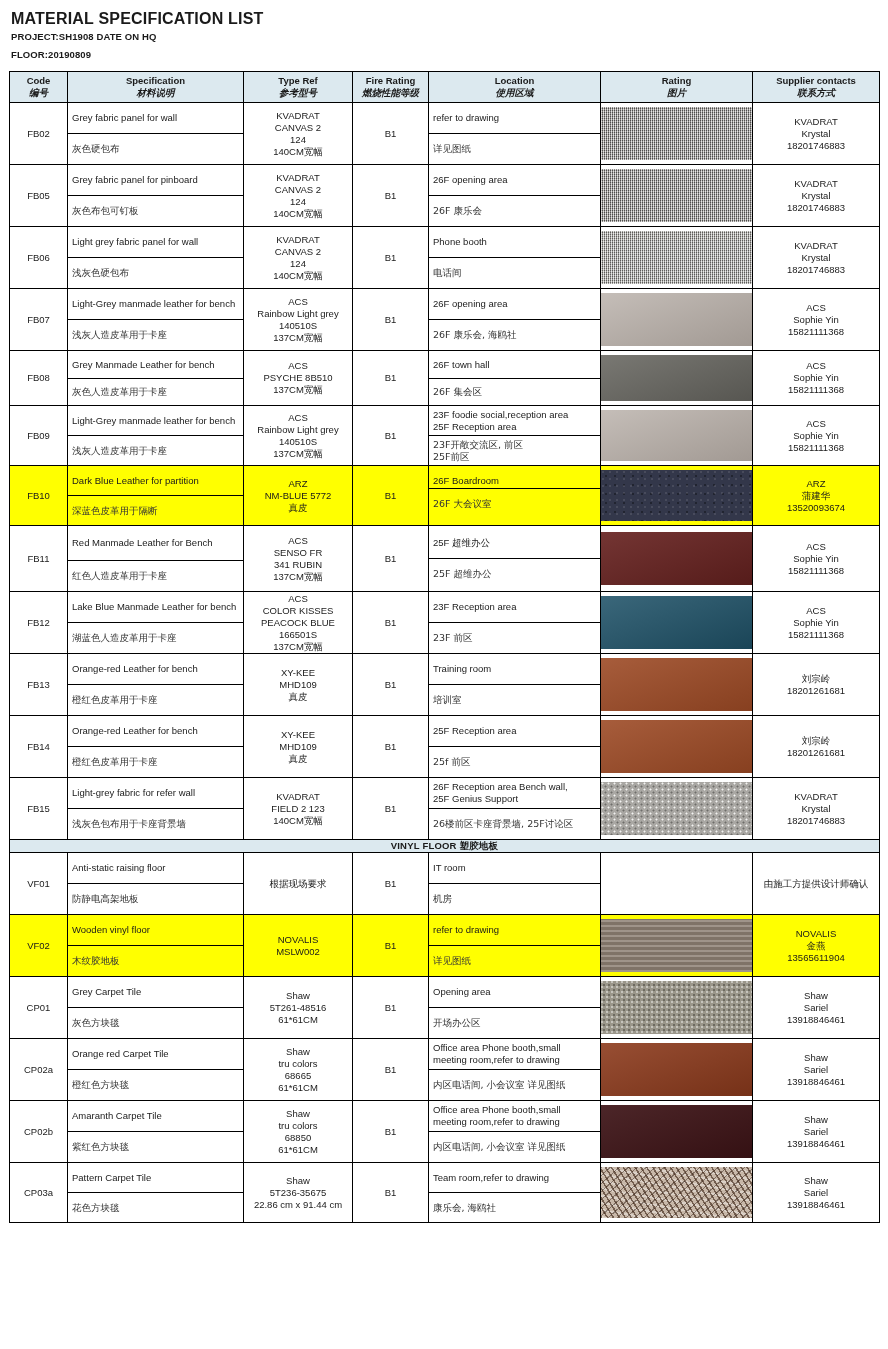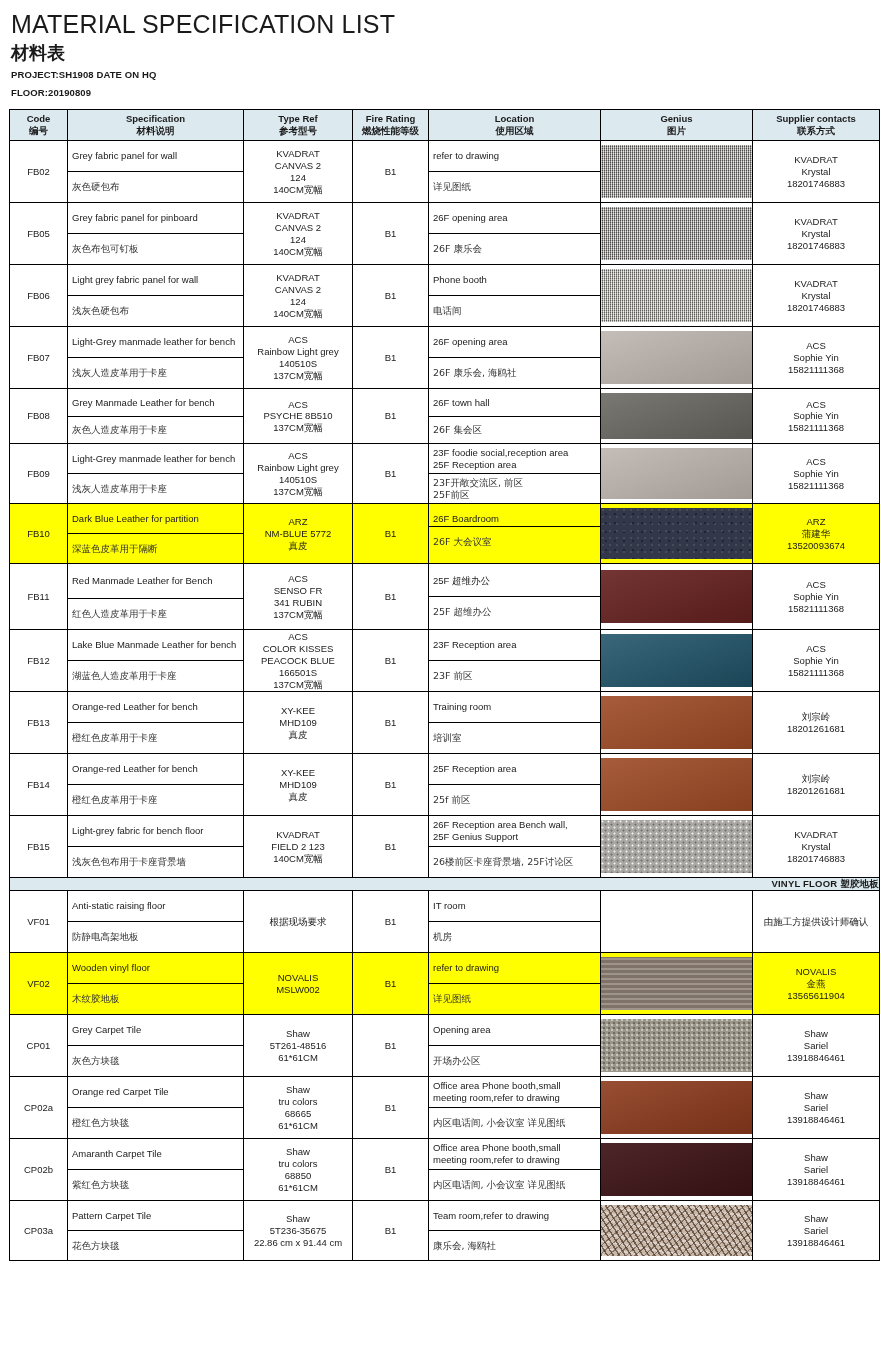--- a/index.html
+++ b/index.html
@@ -6,21 +6,21 @@
   body{
     width:888px;height:1349px;
     font-family:"Liberation Sans","DejaVu Sans",sans-serif;
     color:#1a1a1a;
     -webkit-font-smoothing:antialiased;
   }
   .page{width:888px;height:1349px;position:relative;box-sizing:border-box;padding:0 9px;}
 
   
   .doc-head{padding:10px 2px 4px 2px;}
-  .title-en{font-size:25px;letter-spacing:.2px;font-weight:400;line-height:1.15;margin:0 0 4px 0;}
+  .title-en{font-size:16px;letter-spacing:.2px;font-weight:700;line-height:1.15;margin:0 0 4px 0;}
   .title-cn{font-size:18px;font-weight:700;line-height:1.15;margin:0 0 7px 0;
             font-family:"DejaVu Sans","Liberation Sans",sans-serif;}
   .meta{font-size:9.5px;font-weight:700;letter-spacing:.1px;line-height:1.1;margin:0 0 7px 0;}
 
   
   table.spec{border-collapse:collapse;width:870px;table-layout:fixed;}
   table.spec td,table.spec th{
     border:1px solid #000;
     vertical-align:middle;
     padding:0;
@@ -29,21 +29,21 @@
     overflow:hidden;
   }
   thead th{
     background:#dce9ef;
     text-align:center;
     font-weight:700;
     font-size:10px;
     height:30px;
     padding:2px 1px;
   }
-  thead th .cn{font-family:"DejaVu Sans","Liberation Sans",sans-serif;display:block;}
+  thead th .cn{font-family:"DejaVu Sans","Liberation Sans",sans-serif;display:block;font-style:italic;}
 
   
   col.c-code{width:58px;}
   col.c-spec{width:176px;}
   col.c-type{width:109px;}
   col.c-fire{width:76px;}
   col.c-loc{width:172px;}
   col.c-pic{width:152px;}
   col.c-sup{width:127px;}
 
@@ -65,21 +65,21 @@
   
   td.pic{padding:4px 5px;}
   .swatch{width:100%;height:100%;min-height:40px;border:0;display:block;}
 
   
   td.section{
     background:#dce9ef;
     font-weight:700;
     font-size:11px;
     padding:5px 6px;
-    text-align:right;
+    text-align:center;
     letter-spacing:.2px;
   }
 
   tr.hl td{background:#ffff00 !important;}
 
   
   .sw-fabric-grey{
     background-color:#9d9a95;
     background-image:
       repeating-linear-gradient(90deg,rgba(255,255,255,.55) 0 1px,rgba(0,0,0,.30) 1px 2px),
@@ -138,21 +138,20 @@
       repeating-linear-gradient(10deg,rgba(255,255,255,.35) 0 2px,rgba(0,0,0,0) 2px 7px);
   }
 </style>
 </head>
 <body>
 
 <div class="page">
 
   <div class="doc-head">
     <div class="title-en">MATERIAL SPECIFICATION LIST</div>
-    <div class="title-cn">材料表</div>
     <div class="meta">PROJECT:SH1908 DATE ON HQ</div>
     <div class="meta">FLOOR:20190809</div>
   </div>
 
   <table class="spec">
     <colgroup>
       <col class="c-code">
         <col class="c-spec">
         <col class="c-type">
         <col class="c-fire">
@@ -176,21 +175,21 @@
         </th>
         <th>
           <span>Fire Rating</span>
           <span class="cn">燃烧性能等级</span>
         </th>
         <th>
           <span>Location</span>
           <span class="cn">使用区域</span>
         </th>
         <th>
-          <span>Genius</span>
+          <span>Rating</span>
           <span class="cn">图片</span>
         </th>
         <th>
           <span>Supplier contacts</span>
           <span class="cn">联系方式</span>
         </th>
       </tr>
     </thead>
     <tbody id="table-body">
         <tr style="height: 62px;">
@@ -376,21 +375,21 @@
             <div class="cn" style="height:30px">25f 前区</div>
           </td>
           <td class="pic">
             <div class="swatch sw-lth-orange" style="height:53px"></div>
           </td>
           <td class="sup">刘宗岭<br>18201261681</td>
         </tr>
         <tr style="height: 62px;">
           <td class="code">FB15</td>
           <td class="split">
-            <div class="en" style="height:31px">Light-grey fabric for bench floor</div>
+            <div class="en" style="height:31px">Light-grey fabric for refer wall</div>
             <div class="cn" style="height:30px">浅灰色包布用于卡座背景墙</div>
           </td>
           <td class="type">KVADRAT<br>FIELD 2 123<br>140CM宽幅</td>
           <td class="fire">B1</td>
           <td class="split">
             <div class="en" style="height:31px">26F Reception area Bench wall,<br>25F Genius Support</div>
             <div class="cn" style="height:30px">26楼前区卡座背景墙, 25F讨论区</div>
           </td>
           <td class="pic">
             <div class="swatch sw-fabric-dot" style="height:53px"></div>

